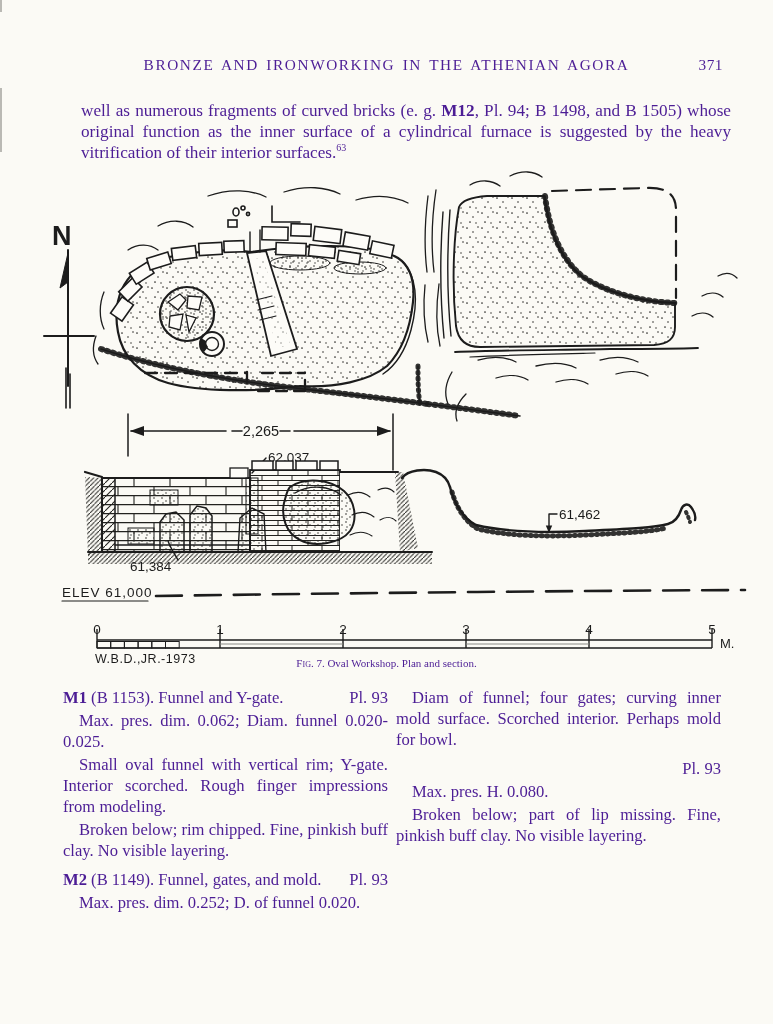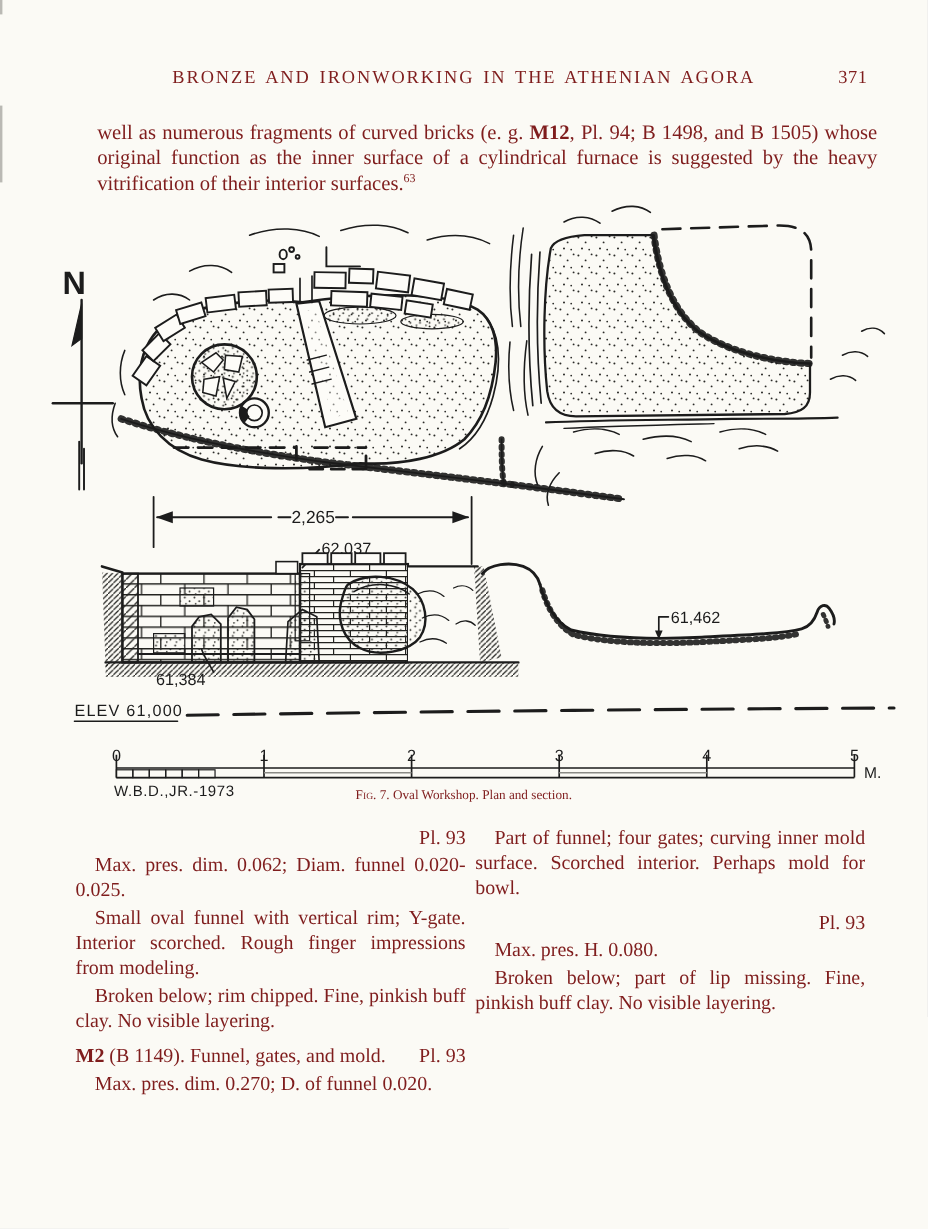--- a/index.html
+++ b/index.html
@@ -1,17 +1,17 @@
 <!DOCTYPE html>
 <html><head>
 <meta charset="utf-8">
 <style>
   html,body{margin:0;padding:0;background:#e8e8e8;}
   .page{position:relative;width:773px;height:1024px;background:#fbfaf5;overflow:hidden;
-        font-family:"Liberation Serif",serif;color:#7f1d1d;}
+        font-family:"Liberation Serif",serif;color:#4c1d95;}
   .header{position:absolute;top:56px;left:0;width:100%;text-align:center;
           font-size:15.3px;letter-spacing:1.6px;word-spacing:2px;}
   .pagenum{position:absolute;right:50px;top:0;letter-spacing:.5px;}
   .intro{position:absolute;top:84px;left:64px;width:650px;margin:17px;
          font-size:17.2px;line-height:20.9px;text-align:justify;}
   sup.ref{font-size:10px;vertical-align:super;line-height:0;}
   b{font-weight:bold;}
   .figure{position:absolute;left:0;top:165px;}
   .caption{position:absolute;top:657px;left:0;width:100%;text-align:center;font-size:11px;}
   .sc{font-variant:small-caps;}
@@ -273,34 +273,35 @@
       </g>
       <text x="720" y="648" font-size="13" stroke="none">M.</text>
       <text x="95" y="663" font-size="12.5" letter-spacing=".5" stroke="none">W.B.D.,JR.-1973</text>
     </g>
   </svg>
 
   <div class="caption"><span class="sc">Fig. 7.</span><span> Oval Workshop.  Plan and section.</span></div>
 
   <div class="col col-left">
     <div class="entry-head first">
+      <span><b>M1</b><span> (B 1153). Funnel and Y-gate.</span></span>
       <span class="plate">Pl. 93</span>
     </div>
     <p>Max. pres. dim. 0.062; Diam. funnel 0.020-0.025.</p>
     <p>Small oval funnel with vertical rim; Y-gate. Interior scorched. Rough finger impressions from modeling.</p>
     <p>Broken below; rim chipped. Fine, pinkish buff clay. No visible layering.</p>
     <div class="entry-head">
       <span><b>M2</b><span> (B 1149). Funnel, gates, and mold.</span></span>
       <span class="plate">Pl. 93</span>
     </div>
-    <p>Max. pres. dim. 0.270; D. of funnel 0.020.</p>
+    <p>Max. pres. dim. 0.252; D. of funnel 0.020.</p>
   </div>
 
   <div class="col col-right">
-    <p>Part of funnel; four gates; curving inner mold surface. Scorched interior. Perhaps mold for bowl.</p>
+    <p>Diam of funnel; four gates; curving inner mold surface. Scorched interior. Perhaps mold for bowl.</p>
     <div class="entry-head">
       <span class="plate">Pl. 93</span>
     </div>
     <p>Max. pres. H. 0.080.</p>
     <p>Broken below; part of lip missing. Fine, pinkish buff clay. No visible layering.</p>
   </div>
 
 
 </div>
 

